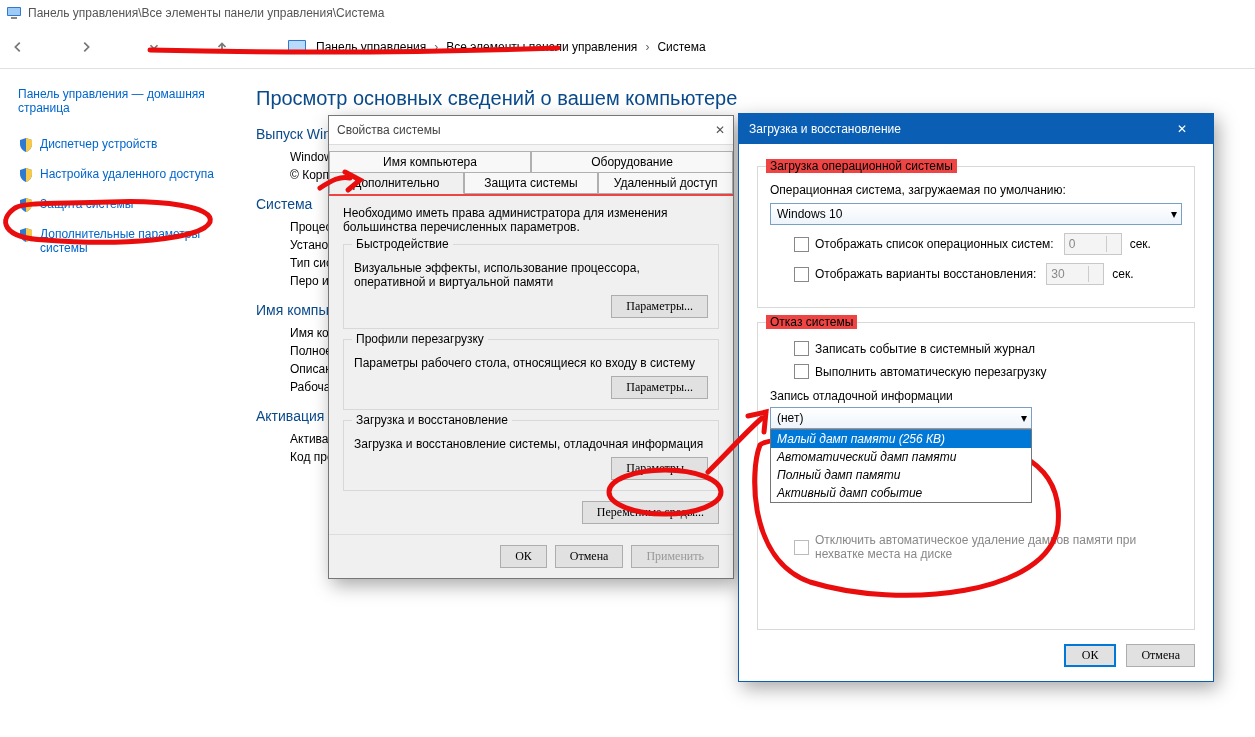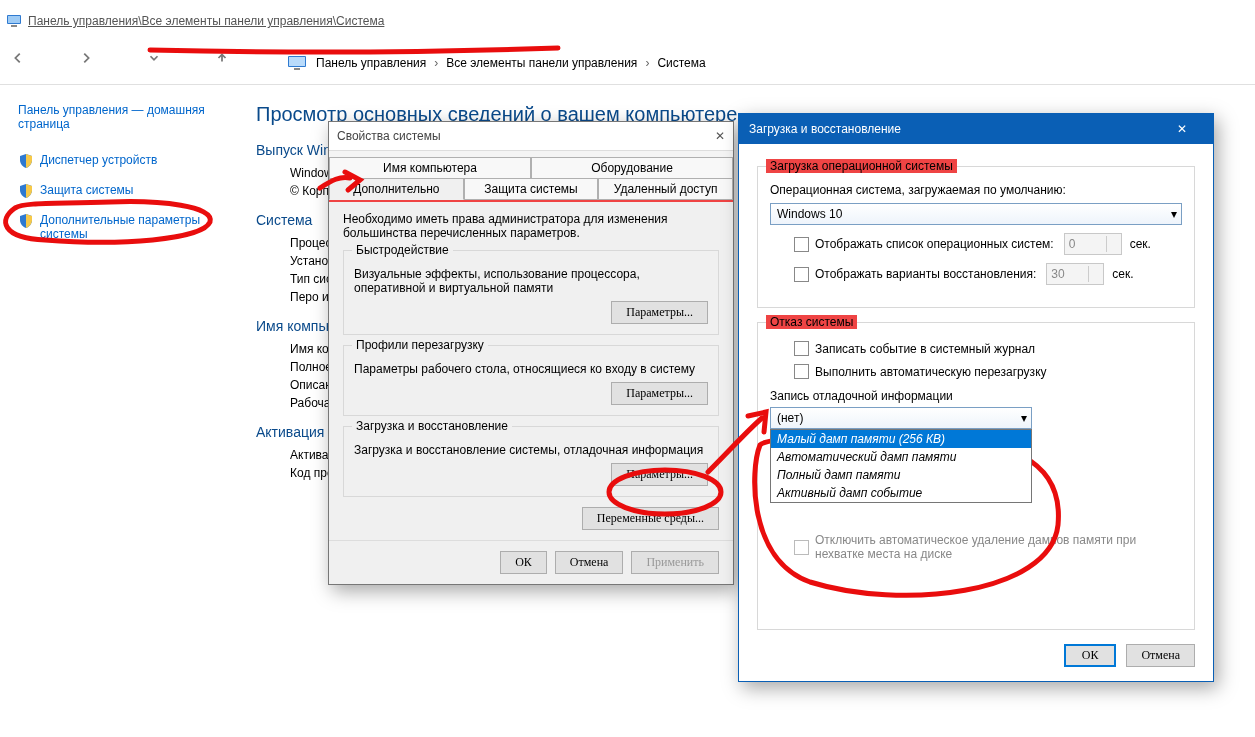--- a/index.html
+++ b/index.html
@@ -1,36 +1,36 @@
 <!DOCTYPE html>
 <html><head>
 <meta charset="utf-8">
 <style>
 html,body{margin:0;padding:0;font-family:"Segoe UI",Tahoma,sans-serif;font-size:12px;color:#000;background:#fff;}
 .window{width:1255px;height:737px;position:relative;overflow:hidden;}
-.titlebar{height:22px;padding:10px 6px;display:flex;align-items:center;font-size:12px;color:#555;text-decoration:underline;}
+.titlebar{height:22px;padding:2px 6px;display:flex;align-items:center;font-size:12px;color:#555;}
 .titlebar .ticon{width:16px;height:16px;margin-right:6px;}
-.nav{height:34px;padding:4px 6px;display:flex;border-bottom:1px solid #e0e0e0;gap:44px;}
+.nav{height:34px;padding:4px 6px;display:flex;align-items:center;border-bottom:1px solid #e0e0e0;gap:44px;}
 .arrow-btn{width:24px;height:24px;display:flex;align-items:center;justify-content:center;color:#777;}
 .arrow-btn svg{width:14px;height:14px;stroke:#777;fill:none;stroke-width:2;}
 .addrbar{display:flex;align-items:center;margin-left:10px;}
 .addrbar .pc-icon{width:18px;height:14px;margin-right:6px;}
 .bc{color:#000;padding:0 4px;}
 .bc-sep{padding:0 4px;color:#666;}
 .body{display:flex;}
 .sidebar{width:218px;padding:18px 0 0 18px;}
 .side-link{color:#0066cc;margin-bottom:8px;display:block;cursor:pointer;}
 .side-row{display:flex;align-items:flex-start;margin-bottom:8px;}
 .shield{width:16px;height:16px;margin-right:6px;flex:none;}
 .main{padding:18px 20px;}
 .main h1{font-size:20px;font-weight:400;color:#0a4a8b;margin:0 0 16px 0;}
 .sec-h{color:#0a4a8b;font-size:14px;margin:14px 0 8px 0;}
 .kv{margin:4px 0 4px 34px;}
 .dialog{position:absolute;background:#f0f0f0;border:1px solid #777;box-shadow:4px 6px 18px rgba(0,0,0,.35);font-size:12px;}
-.sysdlg{left:328px;top:121px;width:404px;}
+.sysdlg{left:328px;top:115px;width:404px;}
 .sysdlg .dlg-title{height:28px;display:flex;align-items:center;padding:0 8px;background:#fff;border-bottom:1px solid #ddd;color:#444;}
 .sysdlg .close{margin-left:auto;color:#555;}
 .tabs{display:flex;flex-wrap:wrap;background:#f4f4f4;padding-top:6px;}
 .tab{border:1px solid #b0b0b0;padding:3px 0;text-align:center;background:#f8f8f8;margin-bottom:-1px;}
 .tab.top{width:50%;box-sizing:border-box;}
 .tab.bot{width:33.33%;box-sizing:border-box;}
 .tab.active{background:#f0f0f0;border-bottom:1px solid #f0f0f0;}
 .sysdlg .body2{background:#f0f0f0;padding:10px 14px;border-top:3px solid #ef4444;}
 .fset{border:1px solid #d8d8d8;padding:8px 10px 10px 10px;margin:10px 0;position:relative;}
 .fset .lg{position:absolute;top:-8px;left:8px;background:#f0f0f0;padding:0 4px;font-size:12px;}
@@ -114,20 +114,27 @@
             <path d="M8 1l6 2v4c0 4-3 7-6 8-3-1-6-4-6-8V3z" fill="#2f7ad0"></path>
             <path d="M8 1l6 2v4c0 4-3 7-6 8z" fill="#f7c948"></path>
           </svg>
           <span class="side-link">Диспетчер устройств</span>
         </div>
       <div class="side-row">
           <svg class="shield" viewBox="0 0 16 16">
             <path d="M8 1l6 2v4c0 4-3 7-6 8-3-1-6-4-6-8V3z" fill="#2f7ad0"></path>
             <path d="M8 1l6 2v4c0 4-3 7-6 8z" fill="#f7c948"></path>
           </svg>
+          <span class="side-link">Настройка удаленного доступа</span>
+        </div>
+      <div class="side-row">
+          <svg class="shield" viewBox="0 0 16 16">
+            <path d="M8 1l6 2v4c0 4-3 7-6 8-3-1-6-4-6-8V3z" fill="#2f7ad0"></path>
+            <path d="M8 1l6 2v4c0 4-3 7-6 8z" fill="#f7c948"></path>
+          </svg>
           <span class="side-link">Защита системы</span>
         </div>
       <div class="side-row">
           <svg class="shield" viewBox="0 0 16 16">
             <path d="M8 1l6 2v4c0 4-3 7-6 8-3-1-6-4-6-8V3z" fill="#2f7ad0"></path>
             <path d="M8 1l6 2v4c0 4-3 7-6 8z" fill="#f7c948"></path>
           </svg>
           <span class="side-link">Дополнительные параметры системы</span>
         </div>
     </div>

